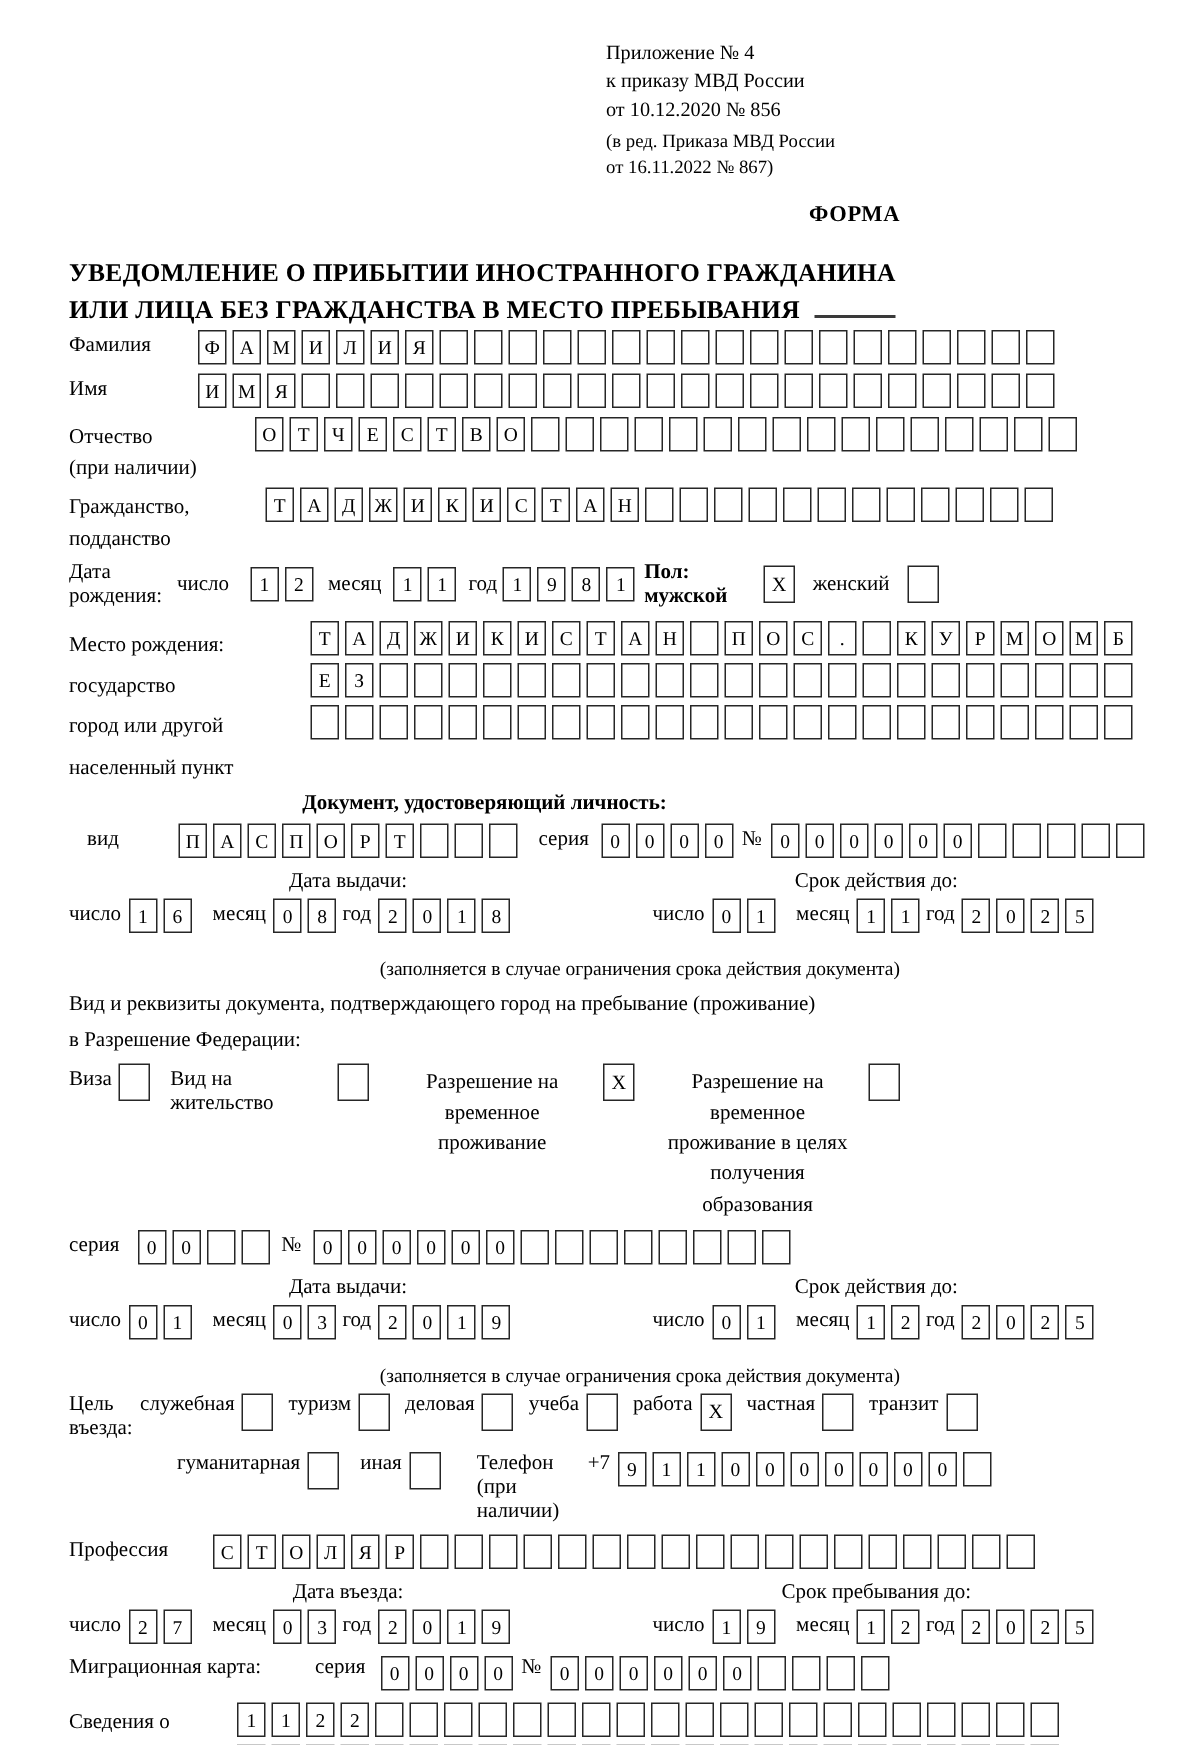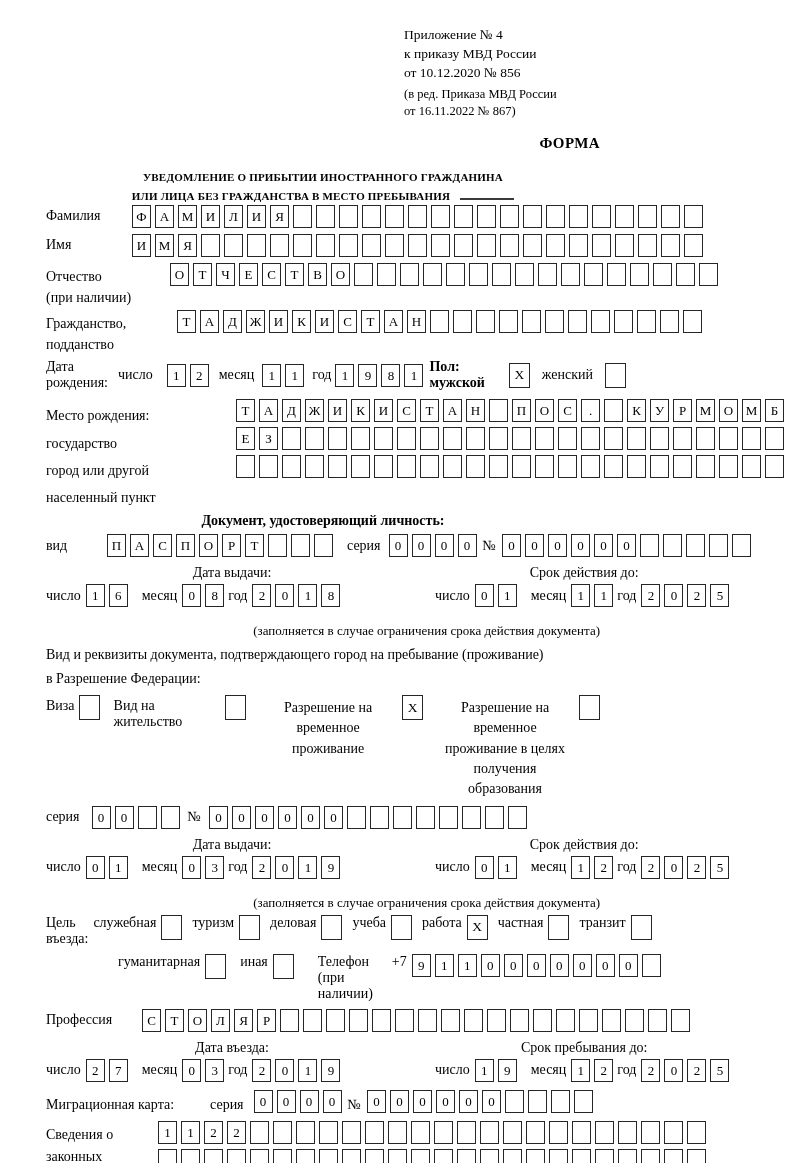--- a/index.html
+++ b/index.html
@@ -3,21 +3,21 @@
 <meta charset="utf-8">
 <style>
   html,body{margin:0;padding:0;background:#fff;}
   body{width:800px;height:1163px;color:#000;font-family:"Liberation Serif","DejaVu Serif",serif;font-size:14px;overflow:hidden;}
   .page{box-sizing:border-box;width:636px;height:1163px;padding:26px 36px 14px 46px;}
   
   .hdr{width:196px;margin-left:auto;line-height:1.4;font-size:13.5px;}
   .hdr .ed{font-size:12.5px;margin-top:3px;line-height:1.35;}
   .forma{text-align:right;font-weight:bold;font-size:15px;margin-top:16px;letter-spacing:.4px;}
   
-  .title{text-align:center;font-weight:bold;font-size:11px;line-height:1.45;margin-top:18px;letter-spacing:.2px;}
+  .title{text-align:left;font-weight:bold;font-size:17px;line-height:1.45;margin-top:18px;letter-spacing:.2px;}
   .blankline{display:inline-block;width:54px;border-bottom:2.5px solid #3a3a3a;height:12px;margin-left:10px;}
   .sect{font-weight:bold;font-size:14.2px;text-align:center;margin-top:24px;margin-bottom:16px;letter-spacing:.2px;}
   
   .row{display:flex;align-items:flex-start;margin-bottom:6px;}
   .lbl{flex:none;padding-top:3px;}
   .w86{width:86px;} .w124{width:124px;} .w131{width:131px;} .w161{width:161px;} .w61{width:61px;} .w96{width:96px;}
   
   .cells{display:inline-flex;flex-wrap:nowrap;flex:none;}
   .cell{box-sizing:border-box;display:inline-flex;align-items:center;justify-content:center;
         width:19px;height:23px;border:1.7px solid #262626;margin-right:4px;flex:none;
@@ -211,21 +211,21 @@
         <span class="cell">9</span>
         <span class="cell">8</span>
         <span class="cell">1</span>
       </span>
     <span style="margin-left:2px;margin-right:24px;font-weight:bold;">Пол: мужской</span>
     <span class="checkbox">X</span>
     <span style="margin-left:12px;margin-right:12px;">женский</span>
     <span class="checkbox"></span>
   </div>
 
-  <div class="row" style="margin-bottom:2px;gap:29px;">
+  <div class="row" style="margin-bottom:2px;">
     <span class="lbl w161 sub" style="line-height:1.95;">
       <span>Место рождения:</span><br>
       <span>государство</span><br>
       <span>город или другой</span><br>
       <span>населенный пункт</span>
     </span>
     <span class="mrrows">
       <span class="cells">
           <span class="cell">Т</span>
           <span class="cell">А</span>
@@ -303,21 +303,21 @@
           <span class="cell"></span>
           <span class="cell"></span>
           <span class="cell"></span>
         </span>
     </span>
   </div>
 
   <div style="text-align:center;font-weight:bold;margin-bottom:5px;">Документ, удостоверяющий личность:</div>
 
   <div class="row" style="align-items:center;margin-bottom:8px;">
-    <span class="w61" style="flex:none;">вид</span>
+    <span class="w61" style="flex:none;margin-left:12px;">вид</span>
     <span class="cells">
         <span class="cell">П</span>
         <span class="cell">А</span>
         <span class="cell">С</span>
         <span class="cell">П</span>
         <span class="cell">О</span>
         <span class="cell">Р</span>
         <span class="cell">Т</span>
         <span class="cell"></span>
         <span class="cell"></span>
@@ -602,21 +602,21 @@
         <span class="cells">
             <span class="cell">2</span>
             <span class="cell">0</span>
             <span class="cell">2</span>
             <span class="cell">5</span>
           </span>
       </div>
     </div>
   </div>
 
-  <div class="row" style="align-items:flex-end;margin-bottom:8px;">
+  <div class="row" style="align-items:flex-start;margin-bottom:8px;">
     <span style="margin-right:36px;">Миграционная карта:</span>
     <span style="margin-right:10px;">серия</span>
     <span class="cells">
         <span class="cell">0</span>
         <span class="cell">0</span>
         <span class="cell">0</span>
         <span class="cell">0</span>
       </span>
     <span style="margin:0 6px 0 2px;">№</span>
     <span class="cells">

